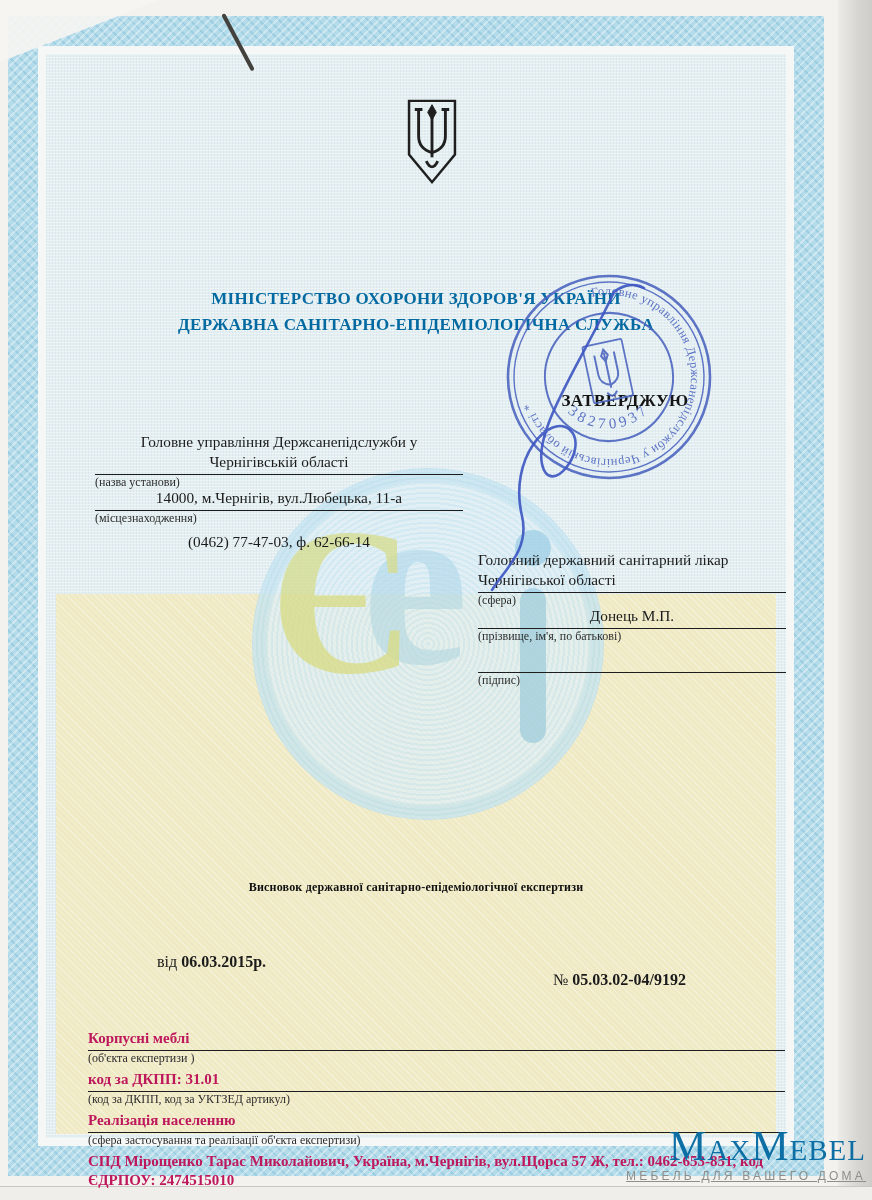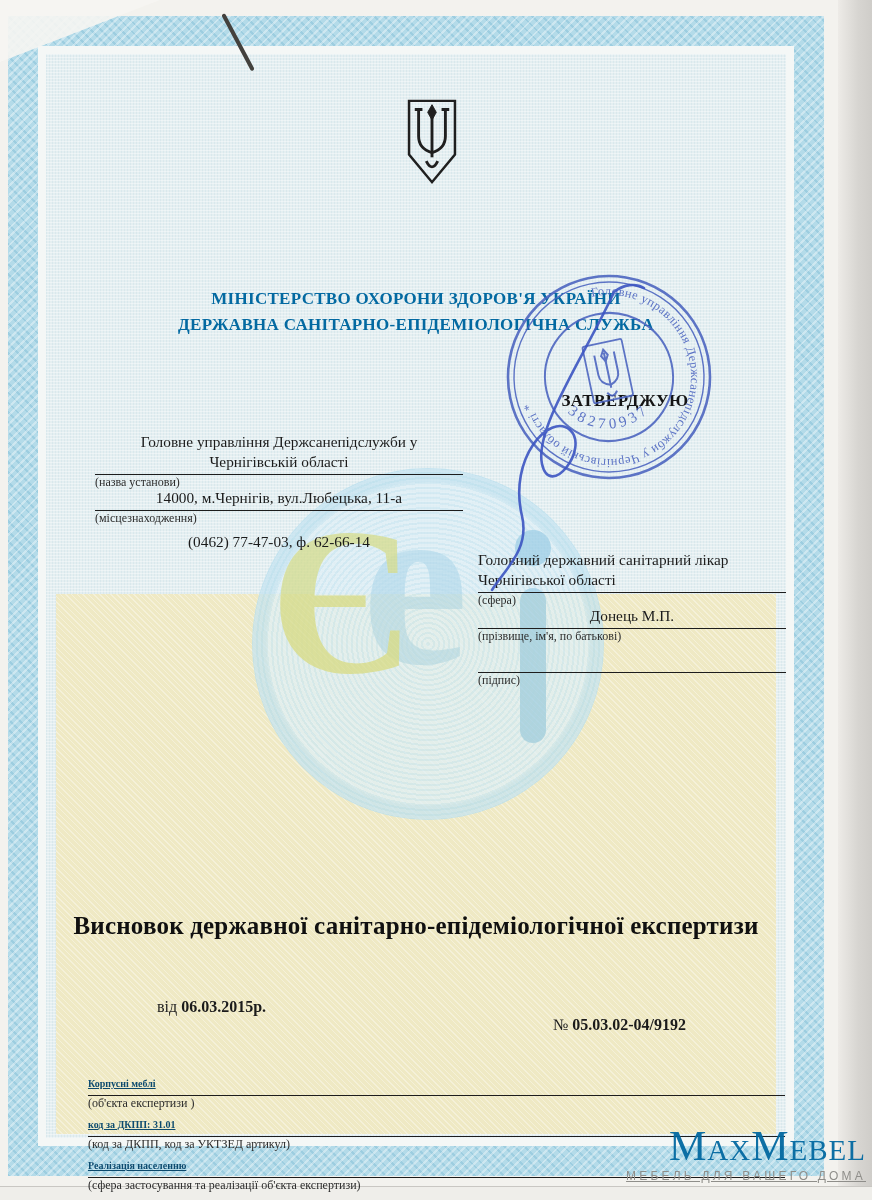--- a/index.html
+++ b/index.html
@@ -63,29 +63,29 @@
   .mt6{} .mt8{margin-top:8px;}
   .sp28{height:28px;}
 
   
   .stamp{position:absolute;left:500px;top:268px;width:218px;height:218px;
     transform:rotate(-12deg);opacity:.88;}
   .sig{position:absolute;left:438px;top:278px;width:230px;height:330px;opacity:.9;}
 
   
   .doc-title{position:absolute;left:46px;top:460px;width:740px;text-align:center;
-    font-weight:bold;font-size:25px;color:#101010;letter-spacing:.2px;margin-top:32px;}
+    font-weight:bold;font-size:12px;color:#101010;letter-spacing:.2px;}
   .issue-date{position:absolute;left:157px;top:518px;font-size:16px;}
   .issue-num{position:absolute;left:553px;top:518px;font-size:16px;}
   .bld{font-weight:bold;}
 
   
   .fields{position:absolute;left:88px;top:552px;width:697px;}
   .f{margin-top:6px;}
-  .v{font-weight:bold;font-size:10px;line-height:19px;color:#0c4a6e;text-decoration:underline;}
+  .v{font-weight:bold;font-size:15px;line-height:19px;color:#be185d;}
 
   
   .brand{position:absolute;left:592px;top:1124px;width:274px;text-align:right;z-index:9;}
   .brand-name{font-variant:small-caps;font-size:42px;line-height:44px;color:#0369a1;
     letter-spacing:1px;opacity:.95;}
   .brand-tag{font-family:"Liberation Sans", sans-serif;font-size:12px;color:#8f8e8a;
     letter-spacing:3.2px;white-space:nowrap;margin-top:1px;text-decoration:underline;}
 
   .z1{z-index:1;} .z2{position:relative;z-index:2;} .z3{z-index:3;} .z4{z-index:4;}
 </style>

